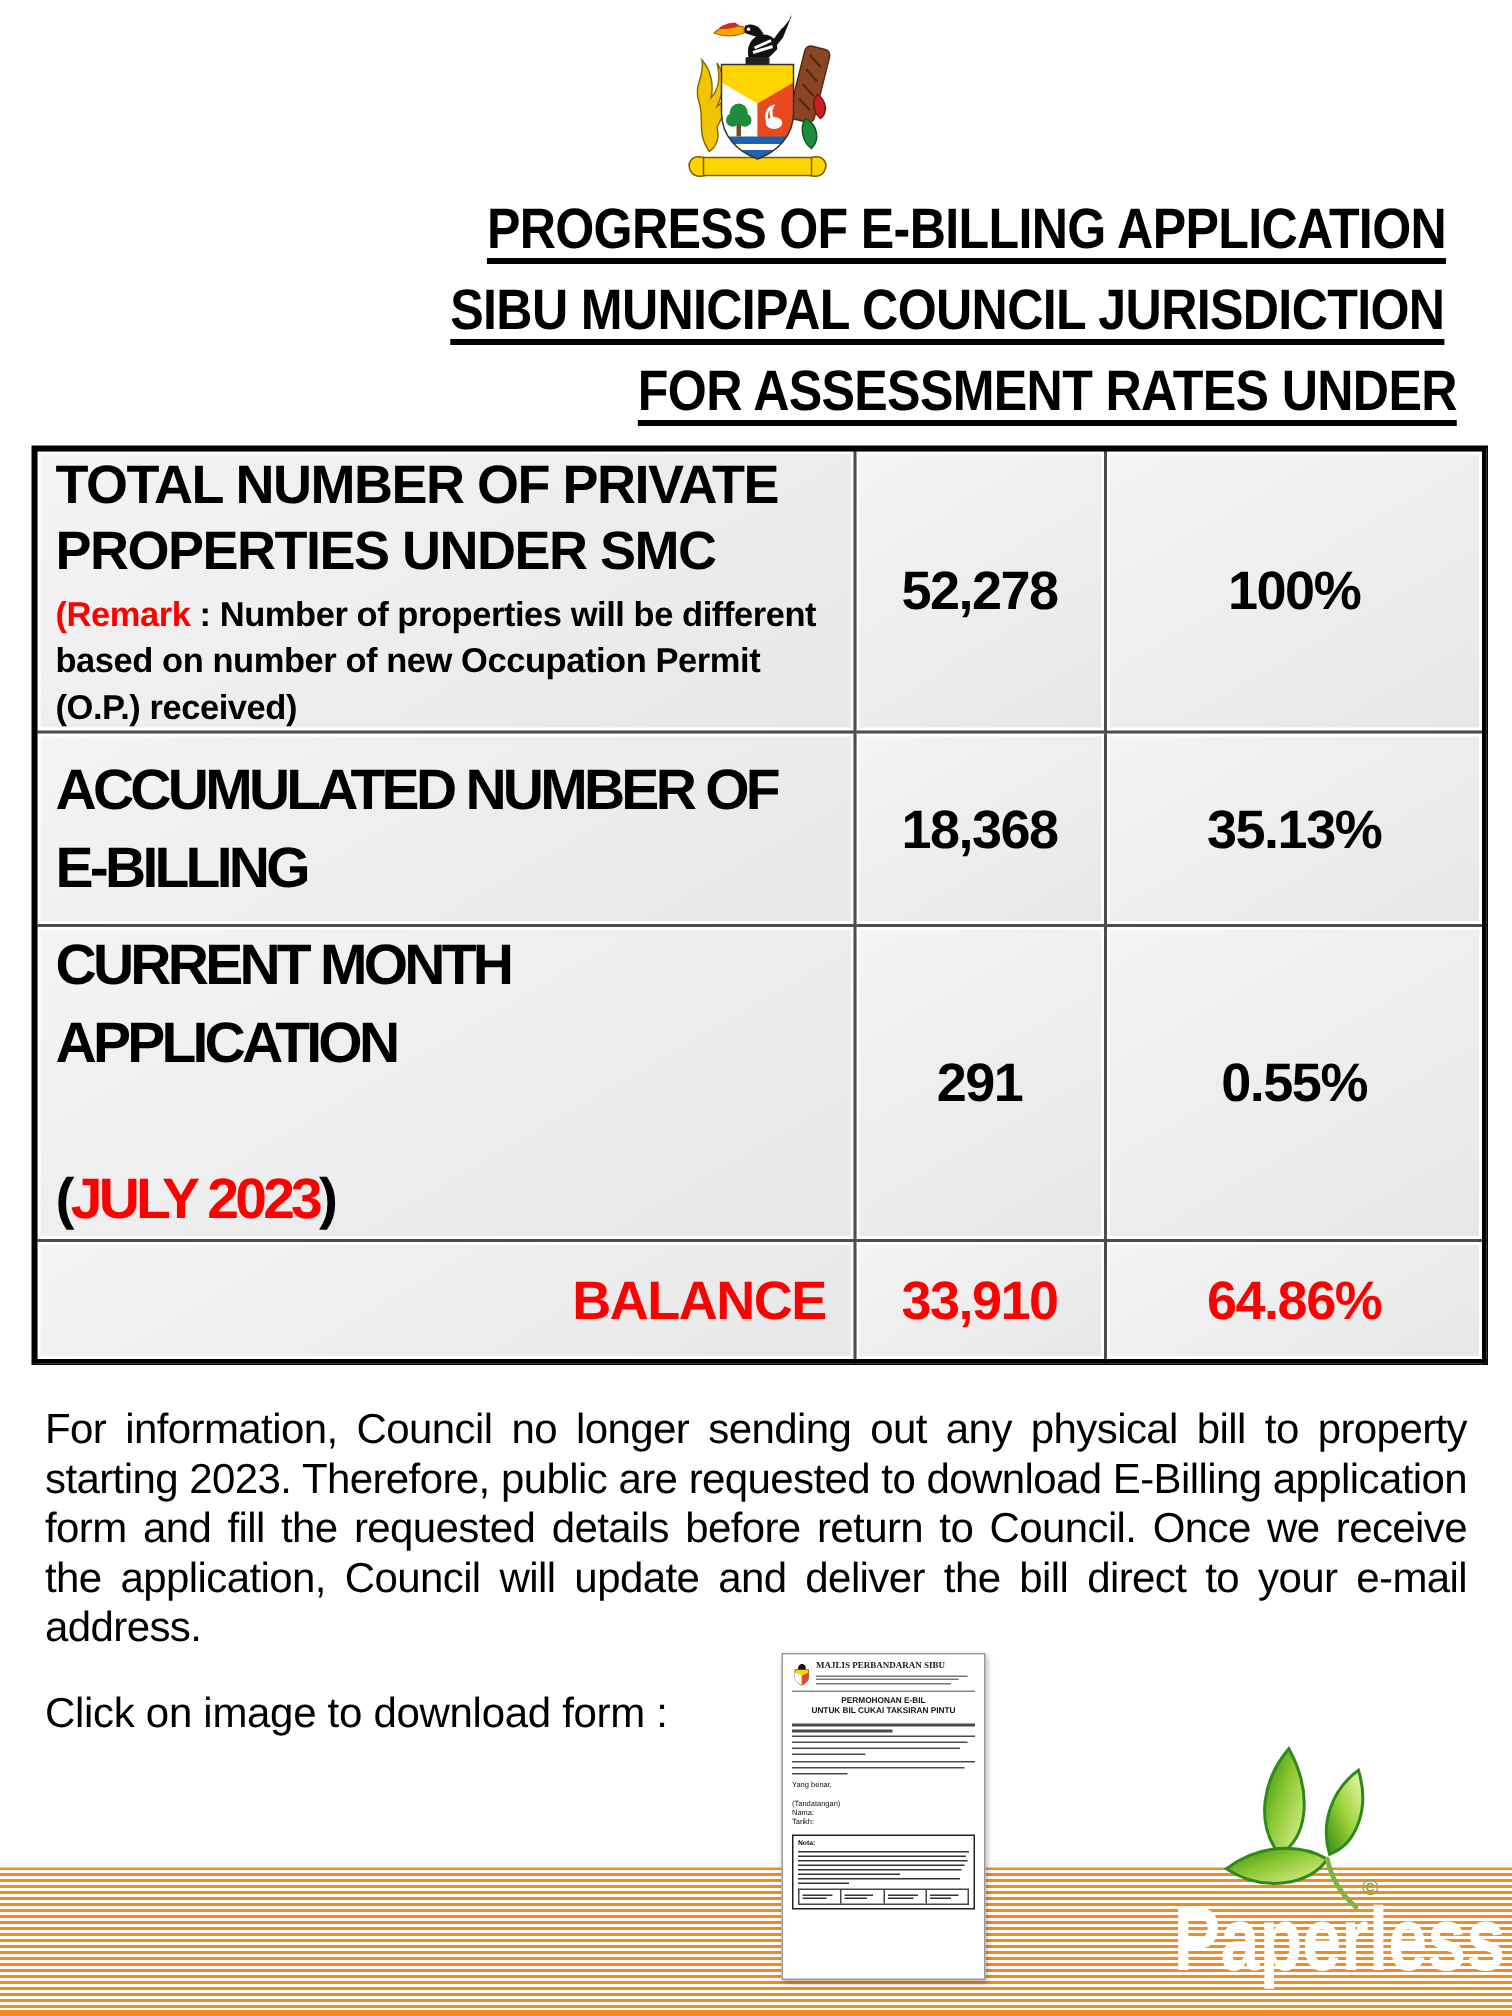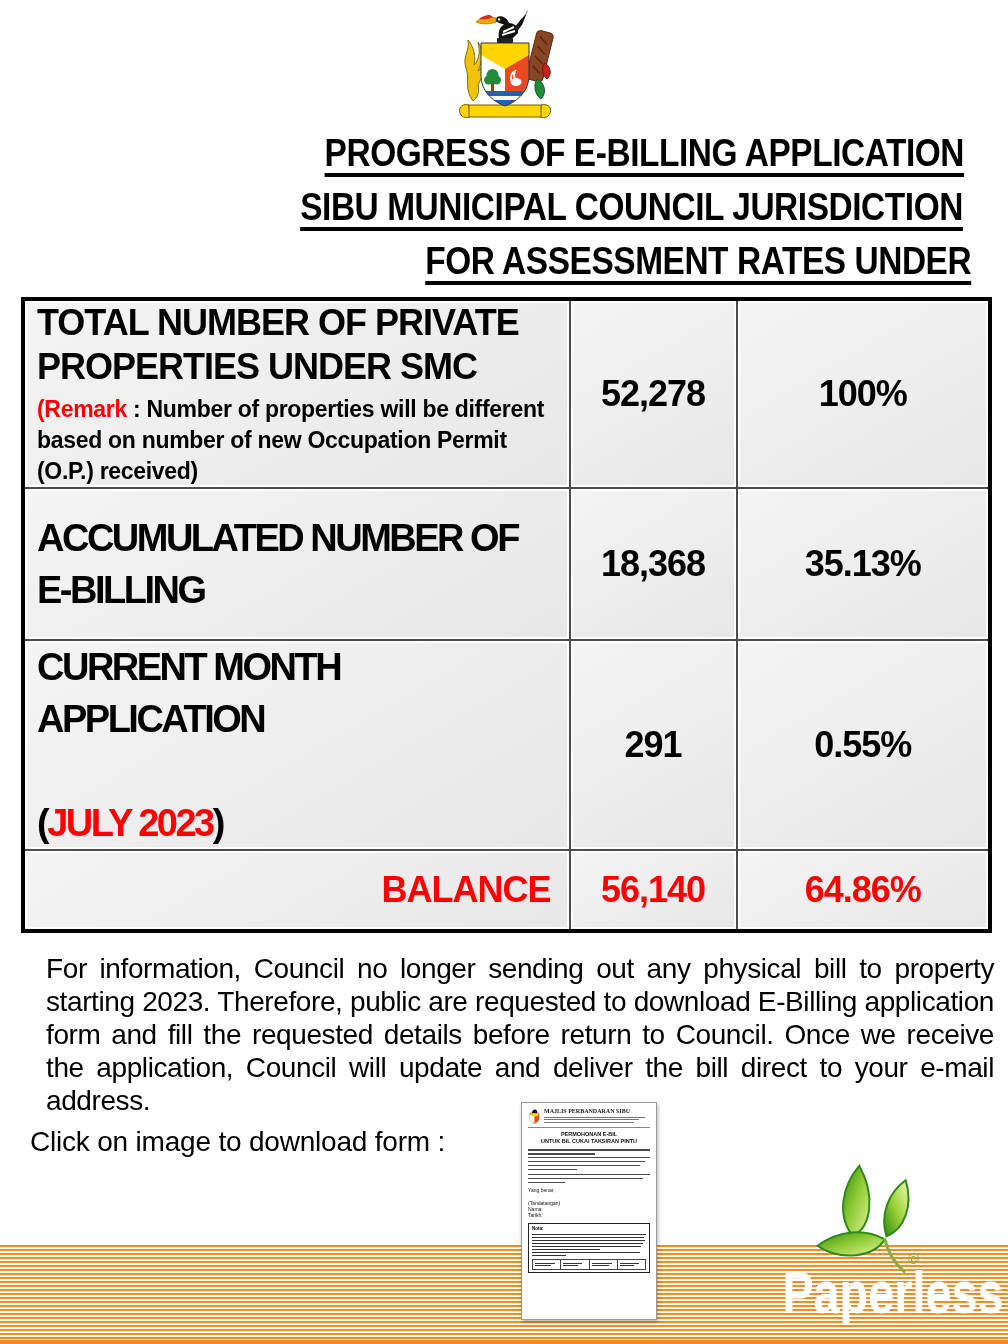--- a/index.html
+++ b/index.html
@@ -26,21 +26,21 @@
   .num{font-weight:700;font-size:36px;letter-spacing:-1px;}
   .lbl1{font-weight:700;font-size:36px;letter-spacing:-1px;line-height:44px;white-space:pre-line;}
   .remark{font-weight:700;font-size:23px;line-height:31px;margin-top:5px;letter-spacing:-.3px;}
   .lbl2{font-weight:700;font-size:38px;letter-spacing:-2.5px;line-height:52px;
         white-space:pre-line;font-stretch:condensed;}
   .red{color:#ff0000;}
   .balance-lbl{display:block;text-align:right;font-weight:700;font-size:36px;
         letter-spacing:-1px;color:#ff0000;padding-right:6px;}
 
   
-  .para{position:absolute;left:30px;top:936px;width:948px;margin:16px;
+  .para{position:absolute;left:30px;top:936px;width:948px;margin:0;
         font-size:28px;line-height:33px;letter-spacing:-.4px;text-align:justify;font-stretch:condensed;}
   .click-line{position:absolute;left:30px;top:1126px;font-size:28px;letter-spacing:-.2px;}
 
   
   .stripes{position:absolute;left:0;top:1245px;width:1008px;height:99px;z-index:1;
         background:repeating-linear-gradient(180deg,#f28c1e 0 2px,#ffffff 2px 4px);}
   .stripes::after{content:"";position:absolute;left:0;bottom:0;width:100%;height:4px;background:#f28c1e;}
 
   
   .form-thumb{position:absolute;left:521px;top:1102px;width:136px;height:218px;z-index:3;
@@ -132,42 +132,42 @@
     <tbody>
     <tr style="height:182px">
       <td>
         <div class="lbl1">TOTAL NUMBER OF PRIVATE
 PROPERTIES UNDER SMC</div>
         <div class="remark"><span class="red">(Remark</span><span> : Number of properties will be different based on number of new Occupation Permit (O.P.) received)</span></div>
       </td>
       <td class="c-num"><span class="num">52,278</span></td>
       <td class="c-pct"><span class="num">100%</span></td>
     </tr>
-    <tr style="height:152px">
+    <tr style="height:129px">
       <td>
         <div class="lbl2">ACCUMULATED NUMBER OF
 E-BILLING</div>
       </td>
       <td class="c-num"><span class="num">18,368</span></td>
       <td class="c-pct"><span class="num">35.13%</span></td>
     </tr>
     <tr style="height:148px">
       <td>
         <div class="lbl2"><span>CURRENT MONTH APPLICATION</span><br>
           <span>(</span><span class="red">JULY 2023</span><span>)</span>
         </div>
       </td>
       <td class="c-num"><span class="num">291</span></td>
       <td class="c-pct"><span class="num">0.55%</span></td>
     </tr>
     <tr style="height:80px">
       <td>
             <span class="balance-lbl">BALANCE</span>
           </td>
-      <td class="c-num"><span class="num red">56,140</span></td>
+      <td class="c-num"><span class="num red">33,910</span></td>
       <td class="c-pct"><span class="num red">64.86%</span></td>
     </tr>
   </tbody>
     </table>
 
   <p class="para">For information, Council no longer sending out any physical bill to property starting 2023. Therefore, public are requested to download E-Billing application form and fill the requested details before return to Council. Once we receive the application, Council will update and deliver the bill direct to your e-mail address.</p>
   <div class="click-line">Click on image to download form :</div>
 
   <div class="stripes"></div>
 

